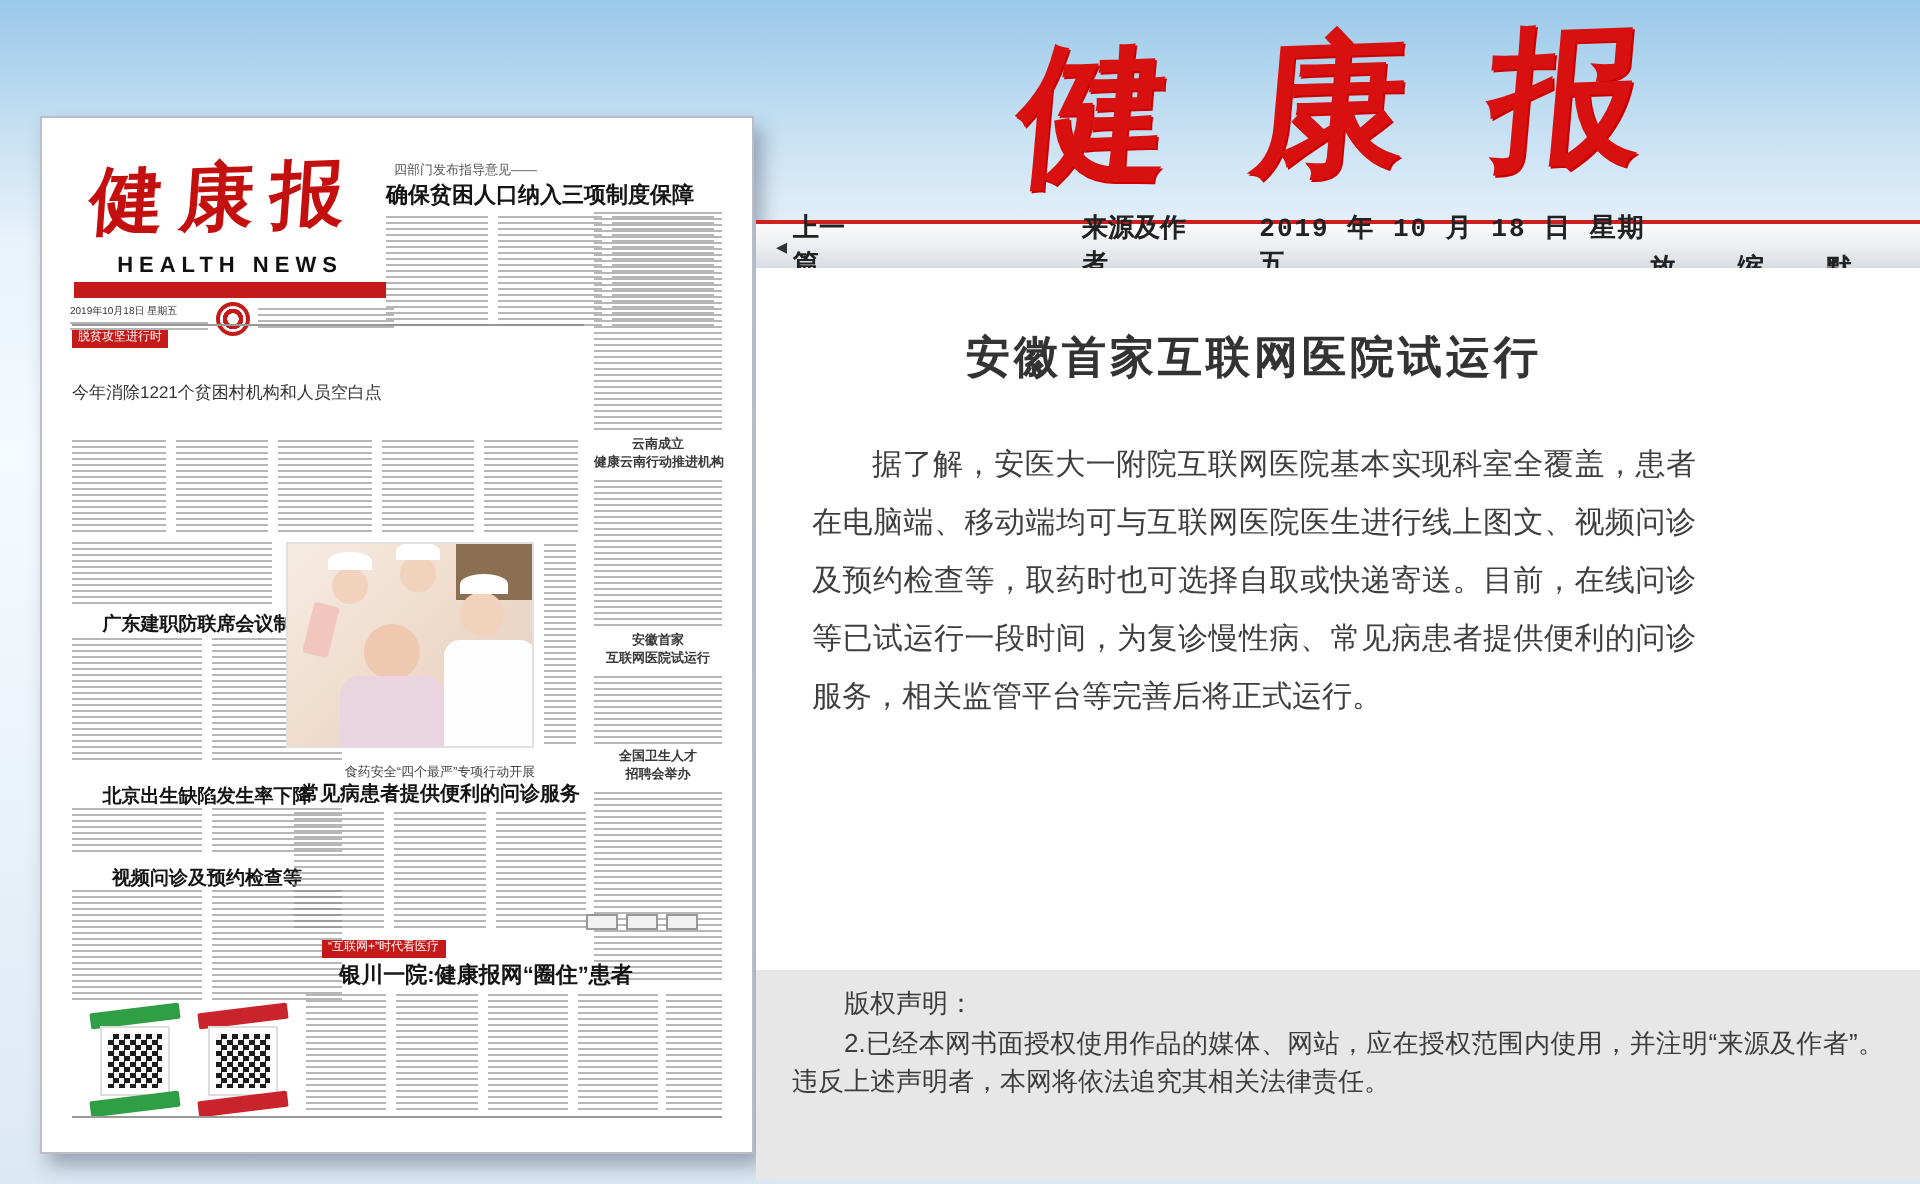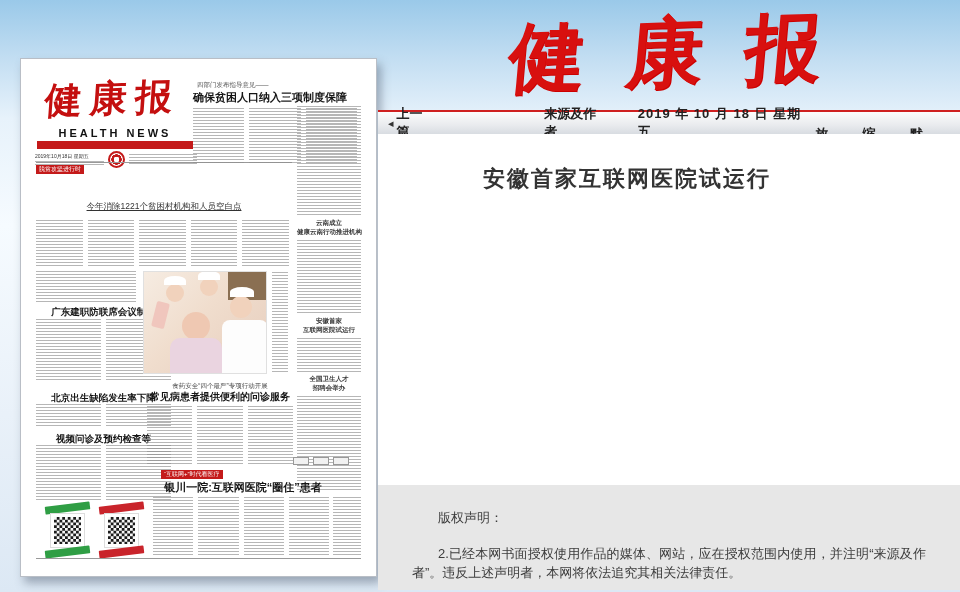--- a/index.html
+++ b/index.html
@@ -20,41 +20,41 @@
   .panel{position:absolute;left:378px;top:110px;right:0;bottom:0;}
   .toolbar{
     height:24px;border-top:2px solid #cf2020;
     background:linear-gradient(180deg,#fcfcfc,#e9ebee 60%,#d8dce1);
     display:flex;align-items:center;font-size:13px;font-weight:700;color:#222;
     padding:0 14px 0 10px;box-sizing:border-box;
   }
   .tb-prev{display:flex;align-items:center;gap:3px;cursor:pointer;}
   .tb-prev .tri{font-size:11px;color:#333;}
   .tb-nav{margin-left:110px;cursor:pointer;}
-  .tb-date{margin-left:30px;letter-spacing:1px;}
+  .tb-date{margin-left:30px;letter-spacing:1px;font-family:Liberation Mono, monospace;}
   .tb-zoom{margin-left:auto;display:flex;align-items:center;gap:8px;}
   .tb-zoom .zbtn{display:flex;align-items:center;gap:2px;cursor:pointer;margin-top:40px;}
   .tb-zoom .zicon{font-size:15px;font-weight:400;}
   .article{
     background:#fff;height:351px;box-sizing:border-box;overflow:hidden;
     padding:0 112px 0 28px;position:relative;
   }
   .article h1{
     margin:30px 0 24px;text-align:center;font-size:22px;color:#333;
     letter-spacing:2px;font-weight:700;
   }
   .article p{
     margin:0 0 13px;font-size:15px;line-height:29px;color:#3f3f3f;
     text-indent:2em;text-align:justify;
   }
   .copyright{
     background:#e7e7e7;height:105px;box-sizing:border-box;
     padding:7px 18px 0 18px;color:#3c3c3c;font-size:13px;line-height:19.5px;
   }
-  .copyright p{margin:16px;text-indent:2em;text-align:justify;}
+  .copyright p{margin:0;text-indent:2em;text-align:justify;}
   
   .paper{
     position:absolute;left:20px;top:58px;width:355px;height:517px;background:#fff;
     border:1px solid #b9bec6;box-shadow:4px 6px 9px rgba(70,85,105,.45);cursor:pointer;
   }
   .paper *{position:absolute;box-sizing:border-box;}
   .sim{background:repeating-linear-gradient(180deg,#8f8f8f 0,#8f8f8f 1px,transparent 1px,transparent 3px);opacity:.65;}
   .cols{display:flex;gap:5px;position:absolute;}
   .cols i{flex:1;display:block;position:static;
     background:repeating-linear-gradient(180deg,#8f8f8f 0,#8f8f8f 1px,transparent 1px,transparent 3px);opacity:.65;}
@@ -119,21 +119,21 @@
     <div style="position:static;">互联网医院试运行</div>
   </div>
   <div class="sim" style="left:276px;top:279px;width:64px;height:34px;"></div>
   <div class="np-side-h" style="left:276px;top:315px;">
     <div style="position:static;">全国卫生人才</div>
     <div style="position:static;">招聘会举办</div>
   </div>
   <div class="sim" style="left:276px;top:337px;width:64px;height:95px;"></div>
 
   <div class="np-label" style="left:15px;top:106px;">脱贫攻坚进行时</div>
-  <div style="left:15px;top:142px;width:256px;text-align:center;font-size:8.5px;color:#333;text-decoration:underline;">今年消除1221个贫困村机构和人员空白点</div>
+  <div style="left:15px;top:132px;width:256px;text-align:left;font-size:8.5px;color:#333;">今年消除1221个贫困村机构和人员空白点</div>
   <div class="cols" style="left:15px;top:161px;width:253px;height:48px;">
     <i></i>
       <i></i>
       <i></i>
       <i></i>
       <i></i>
   </div>
   <div class="sim" style="left:15px;top:212px;width:100px;height:32px;"></div>
 
   <div class="np-headline" style="left:15px;top:247px;width:135px;text-align:center;font-size:9.5px;">广东建职防联席会议制度</div>
@@ -183,21 +183,21 @@
   <div class="cols" style="left:126px;top:347px;width:146px;height:60px;">
     <i></i>
       <i></i>
       <i></i>
   </div>
   <div class="mini-box" style="left:272px;top:398px;"></div>
   <div class="mini-box" style="left:292px;top:398px;"></div>
   <div class="mini-box" style="left:312px;top:398px;"></div>
 
   <div class="np-label" style="left:140px;top:411px;">“互联网+”时代看医疗</div>
-  <div class="np-headline" style="left:132px;top:421px;width:180px;text-align:center;font-size:11px;">银川一院:互联网医院“圈住”患者</div>
+  <div class="np-headline" style="left:132px;top:421px;width:180px;text-align:center;font-size:11px;">银川一院:健康报网“圈住”患者</div>
   <div class="cols" style="left:132px;top:438px;width:176px;height:58px;">
     <i></i>
       <i></i>
       <i></i>
       <i></i>
   </div>
   <div class="sim" style="left:312px;top:438px;width:28px;height:58px;"></div>
   <div style="left:15px;top:499px;width:325px;height:1px;background:#999;"></div>
 </div>
 
@@ -220,20 +220,21 @@
       </span>
       <span class="zbtn">
         <span>默认</span>
         <span class="zicon">○</span>
       </span>
     </div>
   </div>
 
   <div class="article">
     <h1>安徽首家互联网医院试运行</h1>
+    <p>据了解，安医大一附院互联网医院基本实现科室全覆盖，患者在电脑端、移动端均可与互联网医院医生进行线上图文、视频问诊及预约检查等，取药时也可选择自取或快递寄送。目前，在线问诊等已试运行一段时间，为复诊慢性病、常见病患者提供便利的问诊服务，相关监管平台等完善后将正式运行。</p>
 
   </div>
 
   <div class="copyright">
     <p>版权声明：</p>
     <p>2.已经本网书面授权使用作品的媒体、网站，应在授权范围内使用，并注明“来源及作者”。违反上述声明者，本网将依法追究其相关法律责任。</p>
   </div>
 </div>
 
 </body></html>

